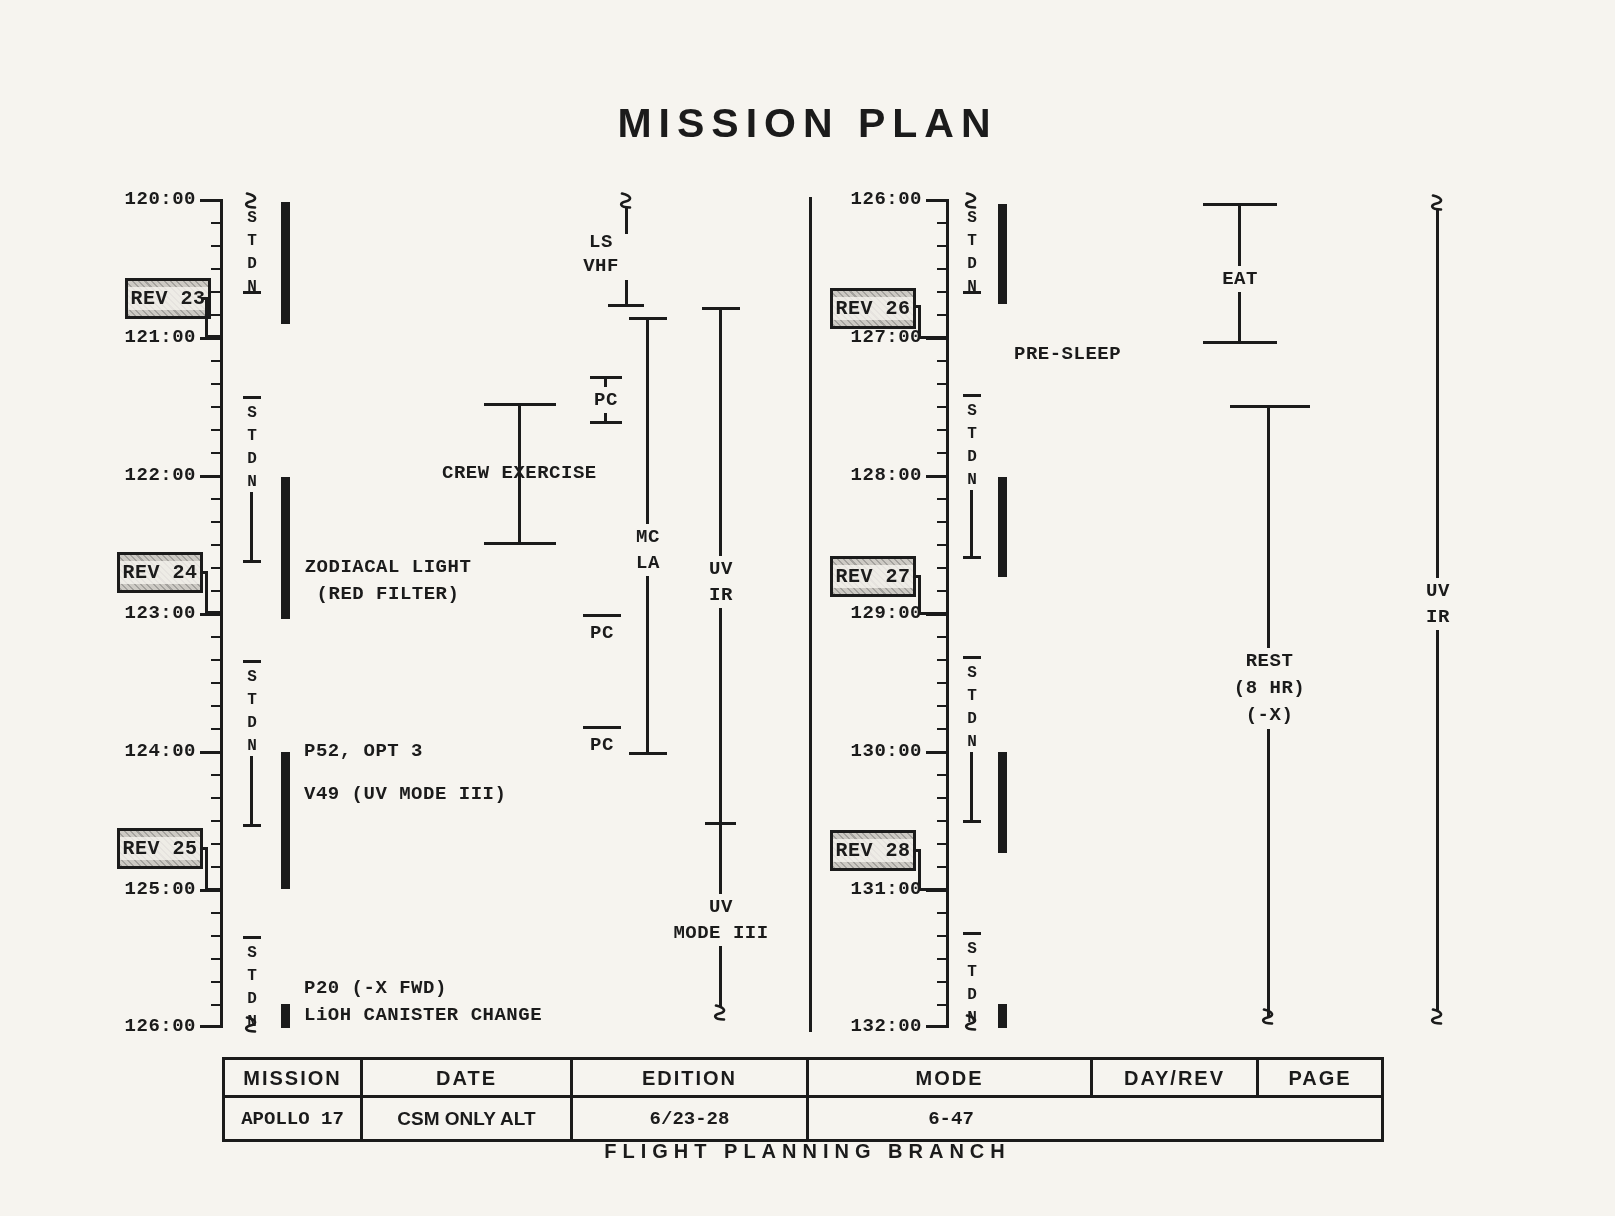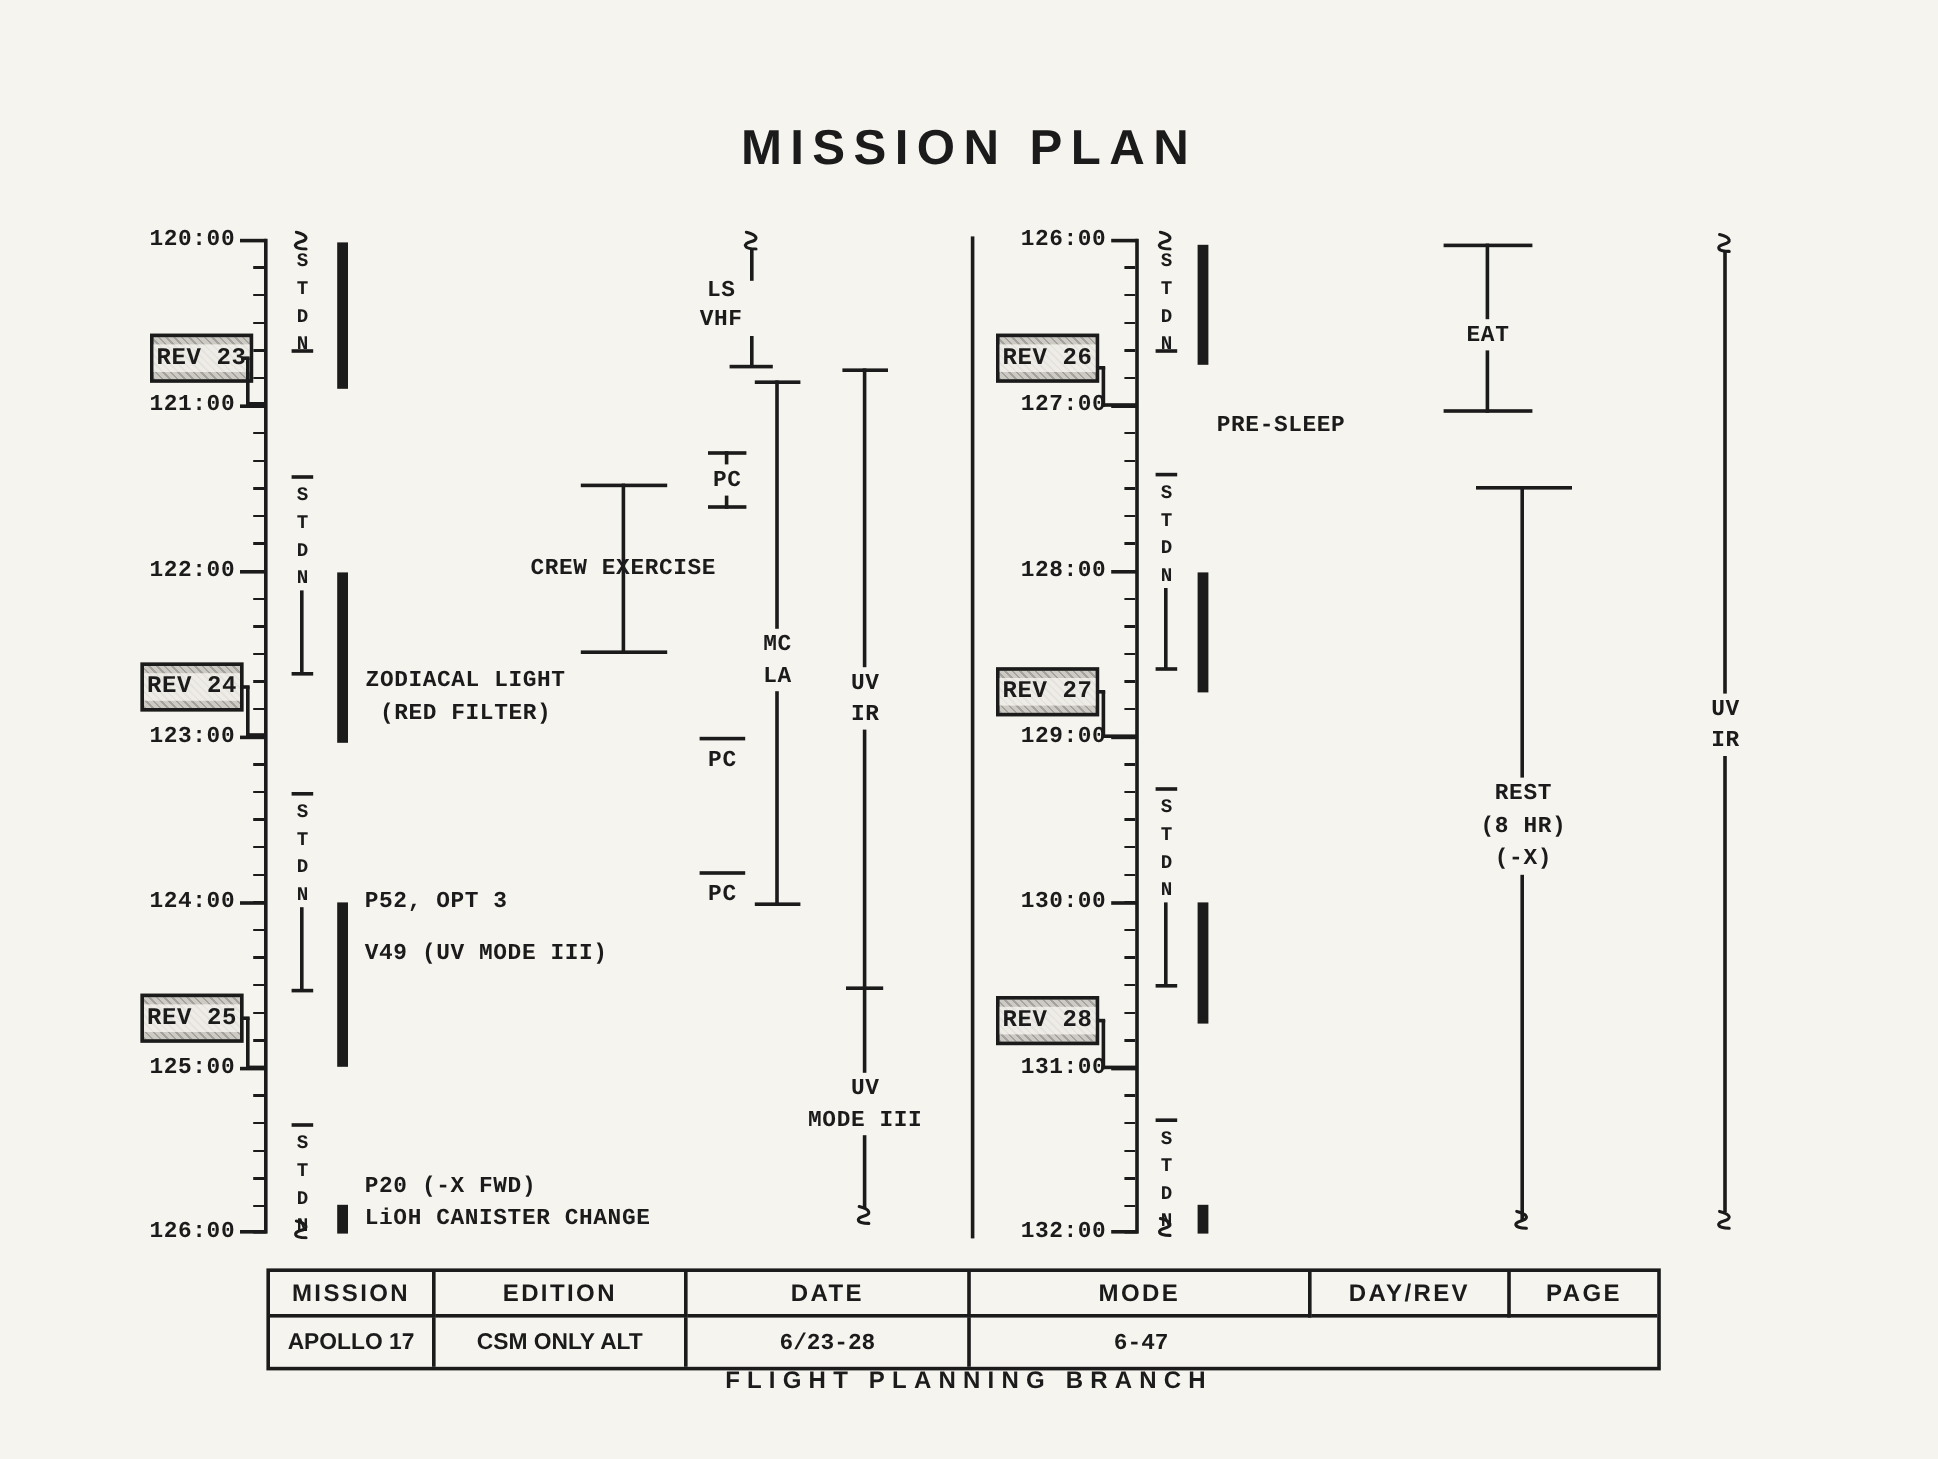--- a/index.html
+++ b/index.html
@@ -177,21 +177,21 @@
 <div class="stdn" style="left:963px;top:940px">STDN</div>
 <svg class="squig" style="left:963px;top:1014px" width="16" height="17" viewBox="0 0 16 17">
     <path d="M4 1.5 C 14 4, 14 8, 7.5 9.5 C 1 11, 1.5 15.5, 12 15.5" fill="none" stroke="#1b1b1b" stroke-width="2.6" stroke-linecap="round"></path>
   </svg>
 
 <div class="ln" style="left:998px;top:204px;width:9px;height:100px"></div>
 <div class="ln" style="left:998px;top:477px;width:9px;height:100px"></div>
 <div class="ln" style="left:998px;top:752px;width:9px;height:101px"></div>
 <div class="ln" style="left:998px;top:1004px;width:9px;height:24px"></div>
 
-<div class="rev" style="left:830px;top:278px">
+<div class="rev" style="left:830px;top:288px">
     <span>REV 26</span>
   </div>
 <div class="ln" style="left:914px;top:305px;width:7px;height:3px"></div>
 <div class="elbow" style="left:918px;top:306px;width:29px;height:33px"></div>
 
 <div class="rev" style="left:830px;top:556px">
     <span>REV 27</span>
   </div>
 <div class="ln" style="left:914px;top:575px;width:7px;height:3px"></div>
 <div class="elbow" style="left:918px;top:576px;width:29px;height:39px"></div>
@@ -223,24 +223,24 @@
   </svg>
 <div class="ln" style="left:1436px;top:210px;width:3px;height:800px"></div>
 <svg class="squig" style="left:1429px;top:1008px" width="16" height="17" viewBox="0 0 16 17">
     <path d="M4 1.5 C 14 4, 14 8, 7.5 9.5 C 1 11, 1.5 15.5, 12 15.5" fill="none" stroke="#1b1b1b" stroke-width="2.6" stroke-linecap="round"></path>
   </svg>
 <div class="t ctr bg" style="left:1415px;top:578px;width:46px;line-height:26px">UV
 IR</div>
 
 <div class="fptable sans">
   <div class="hc">MISSION</div>
+  <div class="hc">DATE</div>
   <div class="hc">EDITION</div>
-  <div class="hc">DATE</div>
   <div class="hc">MODE</div>
   <div class="hc">DAY/REV</div>
   <div class="hc">PAGE</div>
-  <div class="vc" style="font-family:Liberation Sans, sans-serif">APOLLO 17</div>
+  <div class="vc" style="font-family:Liberation Mono, monospace">APOLLO 17</div>
   <div class="vc" style="font-family:Liberation Sans, sans-serif">CSM ONLY ALT</div>
   <div class="vc" style="font-family:'Liberation Mono',monospace">6/23-28</div>
   <div class="vc" style="font-family:'Liberation Mono',monospace">6-47</div>
 </div>
 
 <div class="footer sans">FLIGHT PLANNING BRANCH</div>
 
 </body></html>

